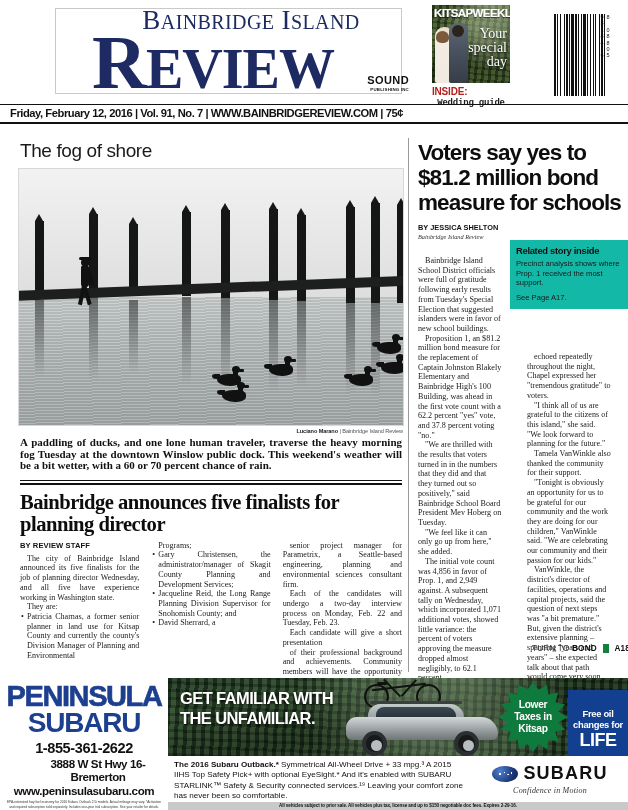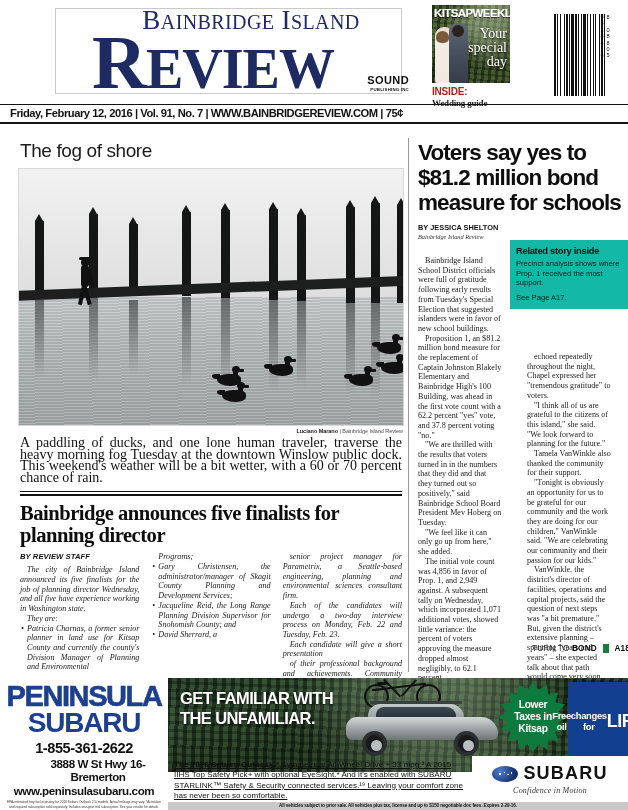--- a/index.html
+++ b/index.html
@@ -77,21 +77,21 @@
     font-size:11.5px;letter-spacing:-.6px;color:#fff;
     text-shadow:0 1px 1px rgba(0,0,0,.65);
     -webkit-text-stroke:0.2px #fff;
   }
   .kitsap-words{
     position:absolute;right:3px;top:22px;text-align:right;
     font-family:"Liberation Serif",serif;color:#fff;
     font-size:14px;line-height:14px;text-shadow:0 1px 2px rgba(0,0,0,.8);
   }
   .kitsap-inside{margin-top:3px;font-family:"Liberation Sans",sans-serif;font-size:10px;font-weight:700;color:#b3201f;letter-spacing:-.2px;}
-  .kitsap-guide{font-family:Liberation Serif, serif;font-size:9px;font-weight:700;color:#1a1a1a;letter-spacing:-.2px;margin-top:1px;}
+  .kitsap-guide{font-family:Liberation Mono, monospace;font-size:9px;font-weight:700;color:#1a1a1a;letter-spacing:-.2px;margin-top:1px;text-align:center;}
 
   .barcode{position:absolute;left:554px;top:14px;width:58px;height:82px;}
   .barcode .bars{position:absolute;left:0;top:0;width:44px;height:82px;}
   .barcode .bars i{position:absolute;top:0;height:82px;background:#111;}
   .barcode .num{
     position:absolute;left:46px;top:0;height:82px;width:10px;
     font-family:"Liberation Sans",sans-serif;font-size:5.5px;color:#111;
     writing-mode:vertical-rl;text-orientation:upright;letter-spacing:0.4px;
     display:flex;align-items:center;justify-content:center;
   }
@@ -147,38 +147,38 @@
   .duck .bk{position:absolute;left:22px;top:0px;width:5px;height:3px;background:#111;border-radius:1px;}
   .duck .tl{position:absolute;left:-5px;top:5px;width:8px;height:5px;background:#111;border-radius:40% 0 0 60%;}
 
   .credit{
     text-align:right;padding:2px 1px 0 0;
     font-family:"Liberation Sans",sans-serif;font-size:5.6px;color:#222;letter-spacing:-.1px;
   }
   .credit b{font-weight:700;}
   .credit span{color:#555;}
   .caption{
-    font-family:"Liberation Serif",serif;font-weight:400;
-    font-size:14px;line-height:11.6px;color:#111;
+    font-family:"Liberation Serif",serif;font-weight:700;
+    font-size:11px;line-height:11.6px;color:#111;
     text-align:justify;padding:3px 2px 0 2px;
   }
 
   .sep{height:1px;background:#111;margin:8px 2px 0 2px;}
   .sep2{height:2px;background:#111;margin:2px 2px 6px 2px;}
 
   .headline2{
     font-family:"Liberation Serif",serif;font-weight:700;
     font-size:20.6px;line-height:22px;letter-spacing:-.5px;color:#0d0d0d;
     padding:0 2px 6px 2px;
   }
   .byline{
     font-family:"Liberation Sans",sans-serif;font-weight:700;
     font-size:7.6px;letter-spacing:.1px;color:#111;margin:0 0 4px 0;
   }
-  .cols3{display:flex;gap:12px;padding:0 2px;font-style:italic;}
+  .cols3{display:flex;gap:12px;padding:0 2px;}
   .cols3 .c{width:122px;}
   .bodytext{
     font-family:"Liberation Serif",serif;
     font-size:8.1px;line-height:9.7px;color:#1a1a1a;text-align:justify;
     hyphens:auto;
   }
   .bodytext p{margin:0;text-indent:7px;}
   .bodytext p.bullet{text-indent:0;padding-left:7px;position:relative;}
   .bodytext p.bullet:before{content:"\2022";position:absolute;left:1px;}
 
@@ -227,21 +227,21 @@
     font-size:28px;line-height:27px;letter-spacing:-1.2px;color:#1d3f8f;
   }
   .ad-left .phone{font-family:"Liberation Sans",sans-serif;font-weight:700;font-size:14.5px;letter-spacing:-.4px;color:#111;margin-top:4px;}
   .ad-left .addr{font-family:"Liberation Sans",sans-serif;font-weight:700;font-size:11.6px;letter-spacing:-.4px;color:#111;margin-top:1px;padding-left:28px;}
   .ad-left .web{font-family:"Liberation Sans",sans-serif;font-weight:700;font-size:11.6px;letter-spacing:-.4px;color:#111;margin-top:1px;}
   .ad-left .fine{font-family:"Liberation Sans",sans-serif;font-size:3.2px;line-height:4.6px;color:#333;margin:3px 4px 0 4px;}
   .ad-left .closed{font-family:"Liberation Sans",sans-serif;font-weight:700;font-size:8.2px;letter-spacing:-.2px;color:#111;margin-top:3px;}
 
   .ad-right{position:absolute;left:168px;top:0;width:460px;height:132px;overflow:hidden;background:#fff;}
   .ad-hero{
-    position:absolute;left:0;top:0;width:460px;height:94px;overflow:hidden;
+    position:absolute;left:0;top:0;width:460px;height:78px;overflow:hidden;
     background:linear-gradient(170deg,#1e3326 0%,#2f4a32 22%,#18281a 55%,#27402a 80%,#16241a 100%);
   }
   .ad-hero:before{
     content:"";position:absolute;inset:0;
     background:
       radial-gradient(circle at 58% 18%, rgba(190,215,175,.30) 0 14%, transparent 48%),
       repeating-linear-gradient(93deg, rgba(10,20,10,.50) 0 4px, rgba(80,110,65,.22) 4px 9px),
       repeating-linear-gradient(2deg, rgba(8,16,8,.35) 0 3px, rgba(95,125,75,.14) 3px 8px);
   }
   .ad-hero .tagline{
@@ -272,30 +272,30 @@
   .burst .star{
     position:absolute;inset:0;background:#0f7a3d;
     clip-path:polygon(50% 0%,58% 11%,70% 4%,72% 18%,86% 15%,82% 29%,96% 32%,86% 42%,100% 50%,86% 58%,96% 68%,82% 71%,86% 85%,72% 82%,70% 96%,58% 89%,50% 100%,42% 89%,30% 96%,28% 82%,14% 85%,18% 71%,4% 68%,14% 58%,0% 50%,14% 42%,4% 32%,18% 29%,14% 15%,28% 18%,30% 4%,42% 11%);
   }
   .burst .txt{
     position:absolute;inset:0;display:flex;flex-direction:column;align-items:center;justify-content:center;
     font-family:"Liberation Sans",sans-serif;font-weight:700;font-size:10.2px;line-height:12px;color:#fff;letter-spacing:-.3px;
     text-align:center;
   }
   .bluebox{
-    position:absolute;left:400px;top:4px;width:60px;height:78px;background:#123f8f;
-    display:flex;align-items:center;justify-content:center;
+    position:absolute;left:400px;top:12px;width:60px;height:78px;background:#123f8f;
+    display:flex;flex-direction:column;align-items:center;justify-content:center;
     font-family:"Liberation Sans",sans-serif;font-weight:700;color:#fff;text-align:center;
     font-size:9.4px;line-height:11px;letter-spacing:-.3px;
   }
   .bluebox .big{font-size:18px;line-height:19px;letter-spacing:-.5px;margin-top:1px;}
   .ad-copy{
     position:absolute;left:0;top:78px;width:304px;height:50px;
     padding:4px 8px 0 6px;box-sizing:border-box;
-    font-family:"Liberation Sans",sans-serif;font-size:8.1px;line-height:10.4px;color:#111;text-decoration:underline;
+    font-family:"Liberation Sans",sans-serif;font-size:8.1px;line-height:10.4px;color:#111;
   }
   .ad-copy b{font-weight:700;}
   .ad-logo{
     position:absolute;left:304px;top:78px;width:156px;height:46px;
     display:flex;flex-direction:column;align-items:center;justify-content:center;background:#fff;
   }
   .ad-logo .row{display:flex;align-items:center;gap:5px;}
   .ad-logo .mark{width:26px;height:16px;border-radius:50%;background:radial-gradient(circle at 32% 34%,#4f7fd0,#16306e 70%);position:relative;}
   .ad-logo .mark:after{content:"";position:absolute;left:5px;top:5px;width:16px;height:6px;
     background:radial-gradient(circle at 20% 50%,#fff 0 8%,transparent 9%),radial-gradient(circle at 46% 22%,#fff 0 7%,transparent 8%),radial-gradient(circle at 70% 62%,#fff 0 6%,transparent 7%),radial-gradient(circle at 90% 30%,#fff 0 5%,transparent 6%);}

